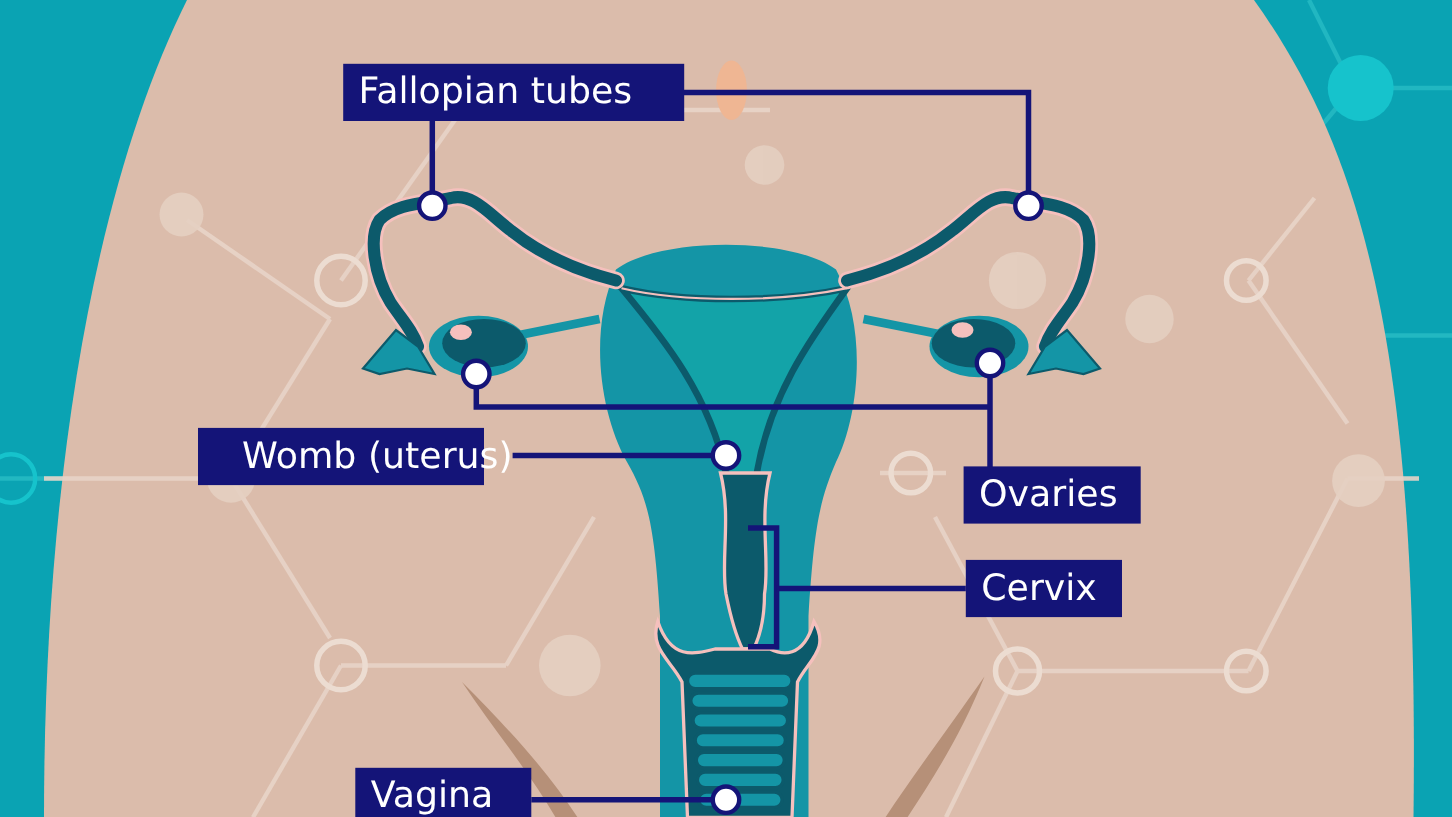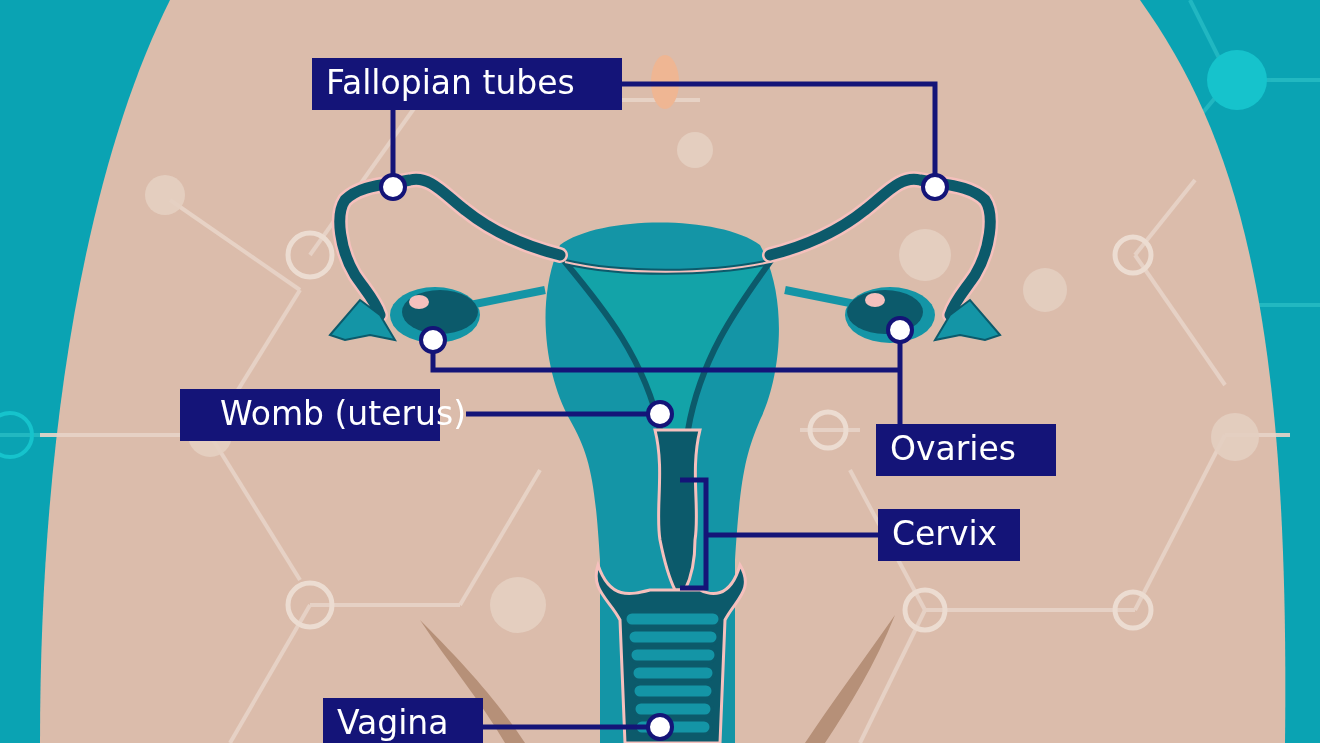--- a/index.html
+++ b/index.html
@@ -122,16 +122,16 @@
       <circle cx="935" cy="187" r="12"></circle>
       <circle cx="433" cy="340" r="12"></circle>
       <circle cx="900" cy="330" r="12"></circle>
       <circle cx="660" cy="414" r="12"></circle>
       <circle cx="660" cy="727" r="12"></circle>
     </g>
   </svg>
 
   <div class="label" style="left:312px; top:58px; width:310px; height:52px;">Fallopian tubes</div>
   <div class="label" style="left:180px; top:389px; width:260px; height:52px;padding-left:40px;">Womb (uterus)</div>
-  <div class="label" style="left:876px; top:424px; width:180px; height:52px;">Ovaries</div>
+  <div class="label" style="left:876px; top:424px; width:161px; height:52px;">Ovaries</div>
   <div class="label" style="left:878px; top:509px; width:142px; height:52px;">Cervix</div>
   <div class="label" style="left:323px; top:698px; width:160px; height:52px;">Vagina</div>
 </div>
 
 </body></html>

